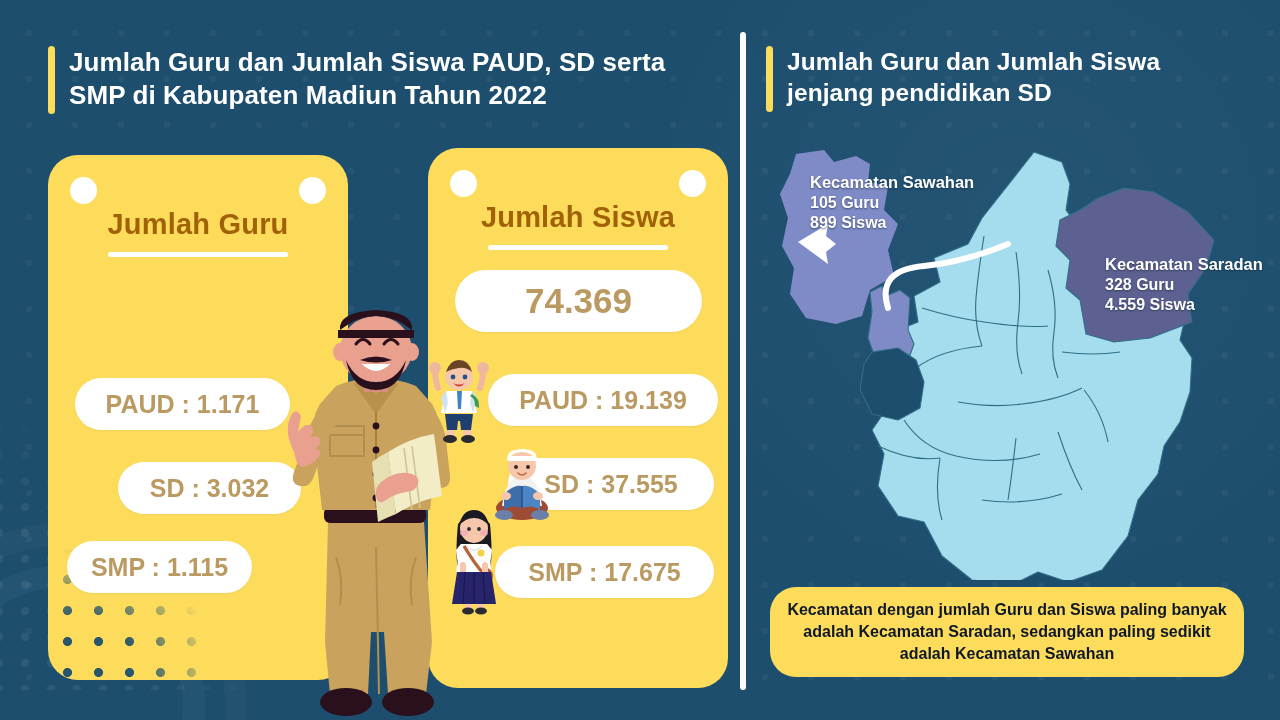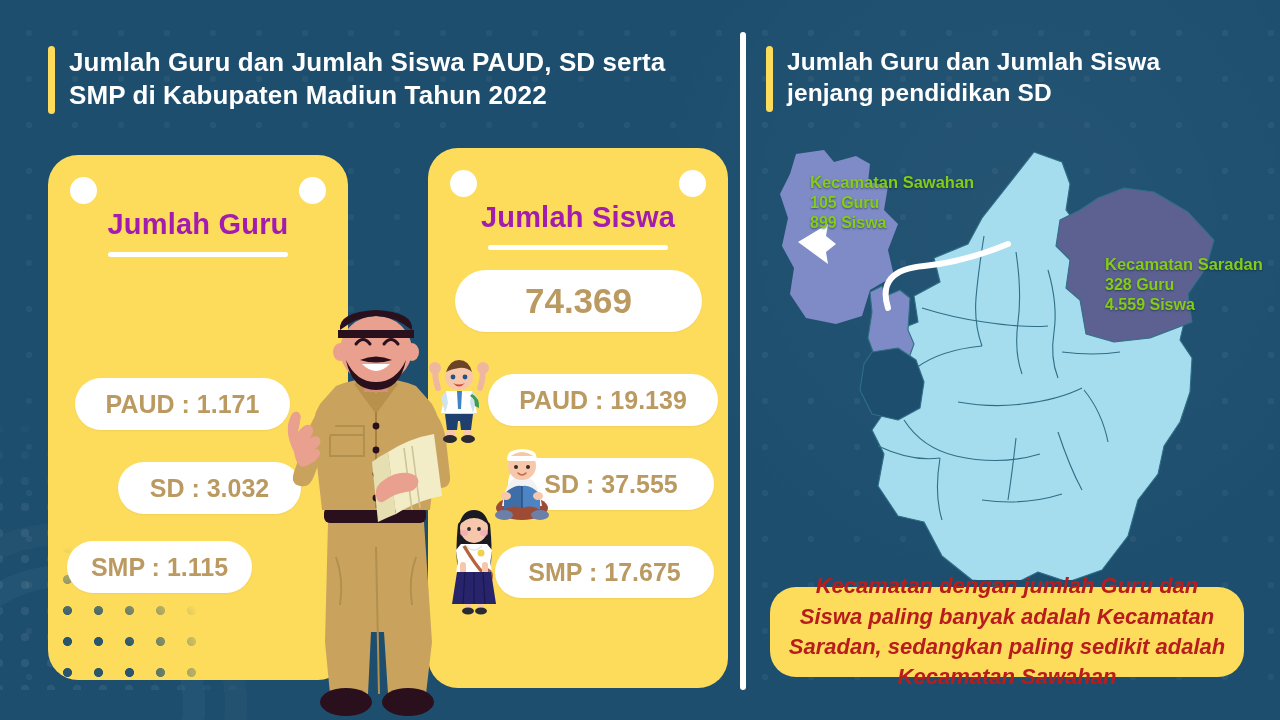--- a/index.html
+++ b/index.html
@@ -44,21 +44,21 @@
   #card-guru{left:48px;top:155px;width:300px;height:525px;}
   #card-siswa{left:428px;top:148px;width:300px;height:540px;}
   .carddots{position:absolute;inset:0;
     background-image:radial-gradient(circle, rgba(29,78,110,.95) 4.2px, transparent 4.8px);
     background-size:31px 31px;background-position:4px 6px;}
   #card-guru .carddots{-webkit-mask-image:radial-gradient(ellipse 190px 170px at 8% 100%, #000 35%, transparent 78%);
                                mask-image:radial-gradient(ellipse 190px 170px at 8% 100%, #000 35%, transparent 78%);}
   .holeL,.holeR{position:absolute;width:27px;height:27px;border-radius:50%;background:#fff;top:22px;}
   .holeL{left:22px;} .holeR{right:22px;}
 
-  .cardhead{position:absolute;left:0;right:0;text-align:center;color:#a21caf;
+  .cardhead{position:absolute;left:0;right:0;text-align:center;color:#a16207;
     font-weight:bold;font-size:29px;letter-spacing:.2px;}
   #card-guru .cardhead{top:53px;}
   #card-siswa .cardhead{top:53px;}
   .headrule{position:absolute;height:5px;background:#fff;border-radius:3px;width:180px;left:50%;
     transform:translateX(-50%);}
   #card-guru .headrule{top:97px;}
   #card-siswa .headrule{top:97px;}
 
   .pill{position:absolute;background:#fff;border-radius:40px;display:flex;align-items:center;
     justify-content:center;color:#bb9a62;font-weight:bold;box-shadow:0 1px 2px rgba(0,0,0,.05);}
@@ -77,31 +77,31 @@
 
   
   .ill{position:absolute;}
   #teacher{left:276px;top:302px;width:200px;height:418px;z-index:5;}
   #student-boy{left:428px;top:358px;width:62px;height:88px;z-index:6;}
   #student-mengaji{left:490px;top:442px;width:64px;height:82px;z-index:6;}
   #student-girl{left:446px;top:506px;width:56px;height:110px;z-index:6;}
 
   
   #map{position:absolute;left:762px;top:140px;width:500px;height:440px;}
-  .maplabel{position:absolute;color:#84cc16;font-weight:bold;line-height:1.27;
+  .maplabel{position:absolute;color:#ffffff;font-weight:bold;line-height:1.27;
     text-shadow:0 1px 2px rgba(10,30,45,.55);}
   #label-sawahan{left:810px;top:172px;font-size:16px;}
   #label-sawahan .lname{font-size:16.5px;}
   #label-saradan{left:1105px;top:222px;font-size:16px;margin-top:32px;}
   #label-saradan .lname{font-size:16.5px;}
 
   
   #callout{position:absolute;left:770px;top:587px;width:474px;height:90px;background:#FDDC5C;
     border-radius:26px;display:flex;align-items:center;justify-content:center;text-align:center;}
-  #callout .ctext{color:#b91c1c;font-weight:bold;font-size:22px;line-height:1.38;padding:0 14px;font-style:italic;}
+  #callout .ctext{color:#0f172a;font-weight:bold;font-size:16px;line-height:1.38;padding:0 14px;}
 </style>
 </head>
 <body>
 
 <div class="bgglow"></div>
 <div class="bgdots"></div>
 <div class="bgrings"></div>
 <div class="bgdotarc"></div>
 
 <div class="title" id="title-left">

